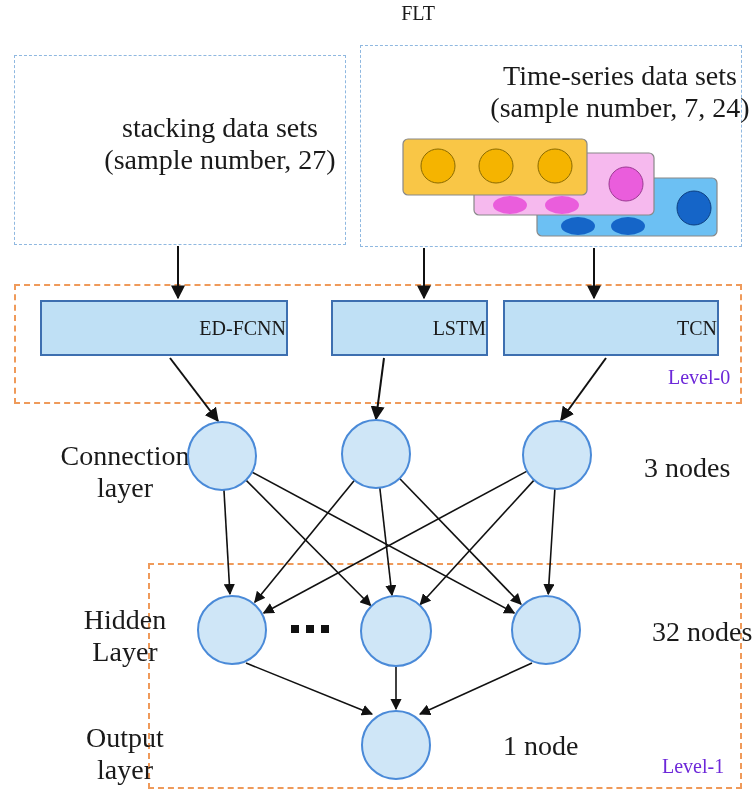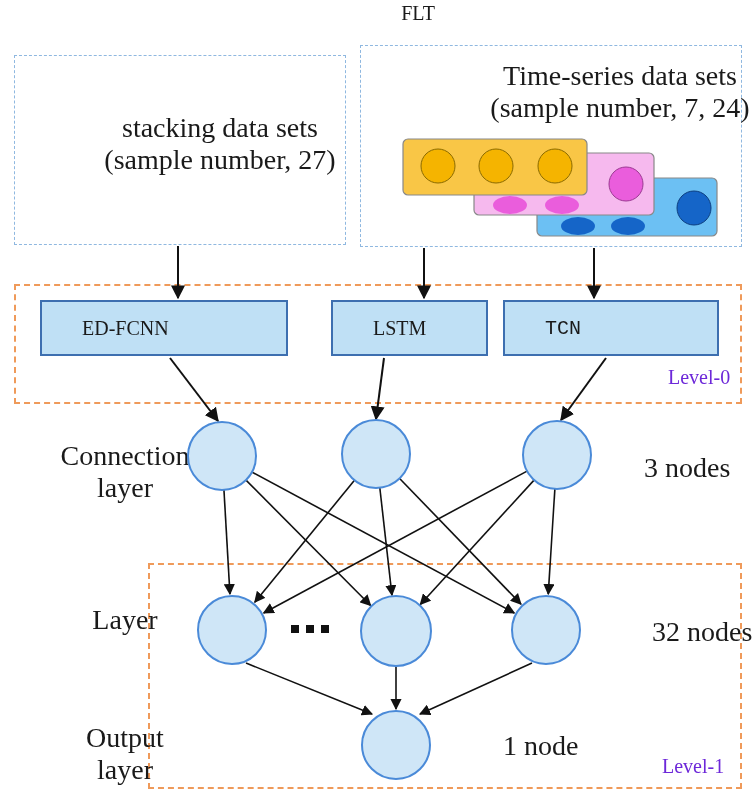--- a/index.html
+++ b/index.html
@@ -2,21 +2,21 @@
 <html><head>
 <meta charset="utf-8">
 <style>
   html, body { margin: 0; padding: 0; background: #ffffff; }
   body { width: 756px; height: 804px; position: relative; overflow: hidden; font-family: "Liberation Serif", serif; color: #1a1a1a; }
   .abs { position: absolute; padding-left: 40px; }
   .title { left: 0; width: 756px; top: 2px; text-align: center; font-size: 20px; }
   .label { font-size: 28px; line-height: 32px; text-align: center; }
   .dash-blue { border: 1.5px dashed #8fb8e0; box-sizing: border-box; }
   .dash-orange { border: 2px dashed #ef9a5a; box-sizing: border-box; }
-  .model-box { background: #bfe0f5; border: 2px solid #3d6fb0; box-sizing: border-box; display: flex; align-items: center; justify-content: flex-start; font-size: 20px; }
+  .model-box { background: #bfe0f5; border: 2px solid #3d6fb0; box-sizing: border-box; display: flex; align-items: center; justify-content: flex-end; font-size: 20px; }
   .level { color: #6d28d9; font-size: 20px; }
   svg.overlay { position: absolute; left: 0; top: 0; }
 </style>
 </head>
 <body>
 
 <div class="abs title">FLT</div>
 
 <div class="abs dash-blue" style="left:14px; top:55px; width:332px; height:190px;"></div>
 <div class="abs label" style="left:14px; top:112px; width:332px;">
@@ -32,32 +32,33 @@
 
 <div class="abs dash-orange" style="left:14px; top:284px; width:728px; height:120px;"></div>
 <div class="abs level" style="left:628px; top:366px;">Level-0</div>
 
 <div class="abs model-box" style="left:40px; top:300px; width:248px; height:56px;">
     <span>ED-FCNN</span>
   </div>
 <div class="abs model-box" style="left:331px; top:300px; width:157px; height:56px;">
     <span>LSTM</span>
   </div>
-<div class="abs model-box" style="left:503px; top:300px; width:216px; height:56px;font-family:Liberation Mono, monospace;">
+<div class="abs model-box" style="left:503px; top:300px; width:216px; height:56px;">
     <span>TCN</span>
   </div>
 
 <div class="abs dash-orange" style="left:148px; top:563px; width:594px; height:226px;"></div>
 <div class="abs level" style="left:622px; top:755px;">Level-1</div>
 
 <div class="abs label" style="left:10px; top:440px; width:150px;">
   <div>Connection</div>
   <div>layer</div>
 </div>
 <div class="abs label" style="left:30px; top:604px; width:110px;">
+  <div>Hidden</div>
   <div>Layer</div>
 </div>
 <div class="abs label" style="left:30px; top:722px; width:110px;">
   <div>Output</div>
   <div>layer</div>
 </div>
 
 <div class="abs label" style="left:604px; top:452px;">3 nodes</div>
 <div class="abs label" style="left:612px; top:616px;">32 nodes</div>
 <div class="abs label" style="left:450px; top:730px;margin-left:13px;">1 node</div>

